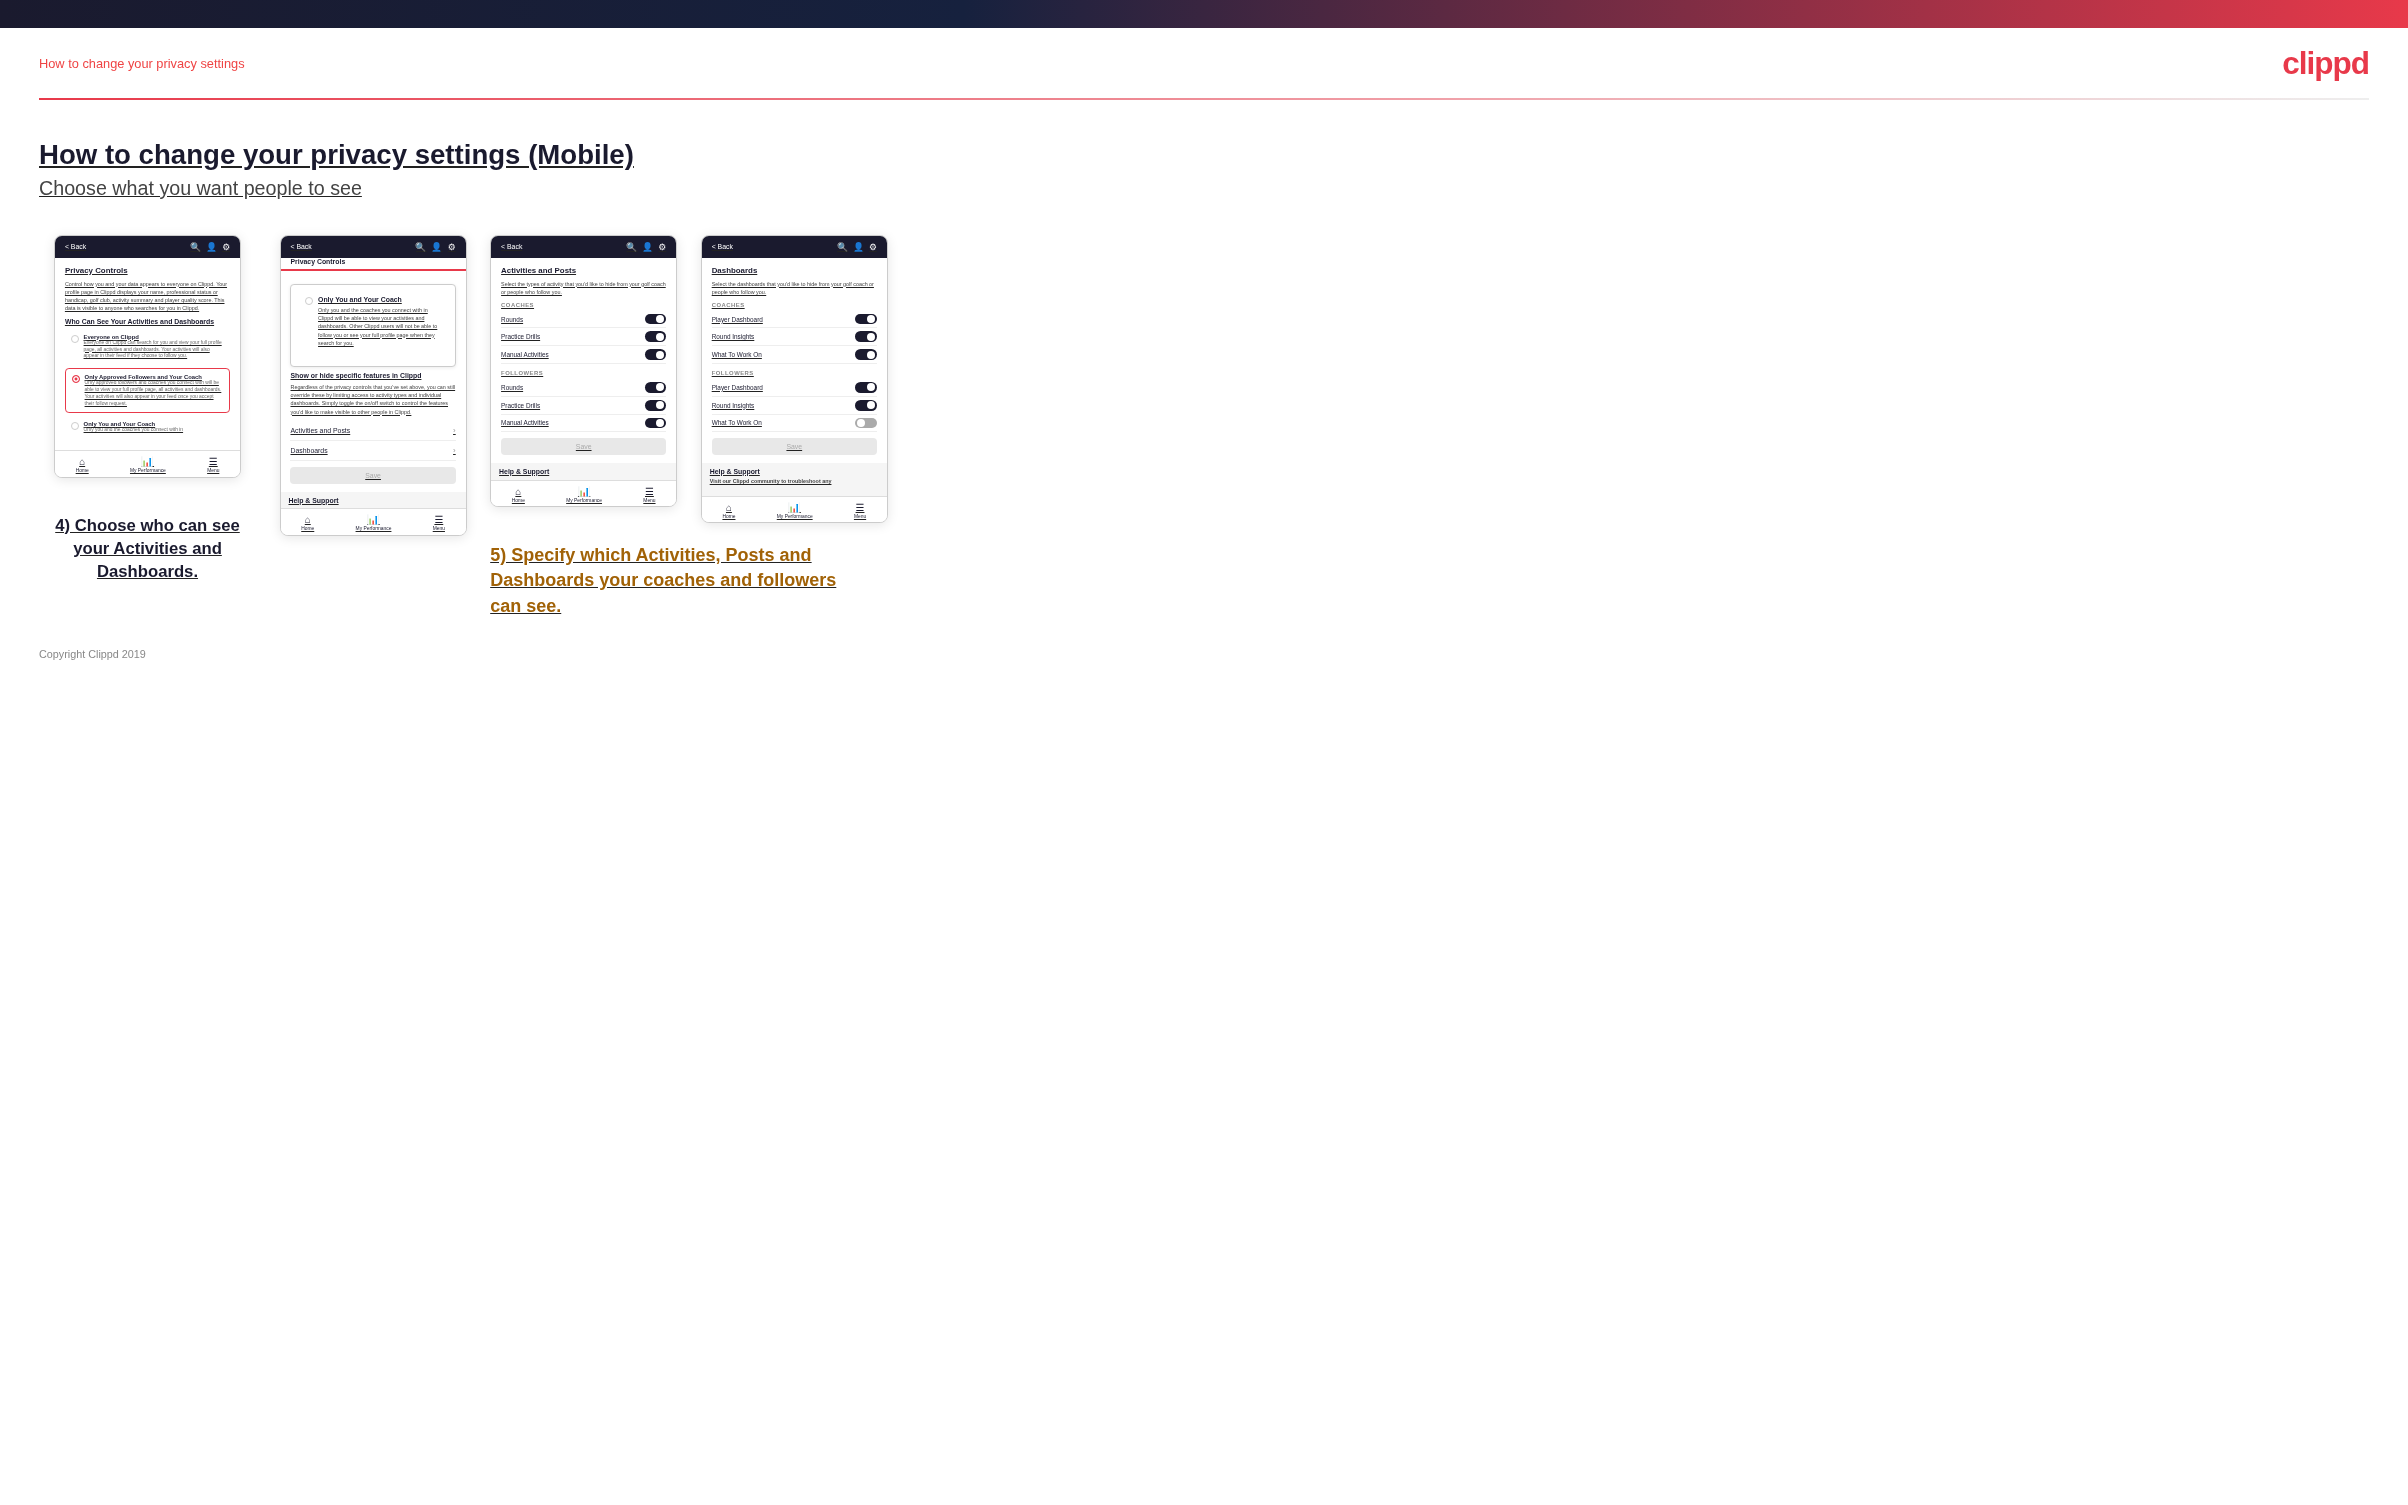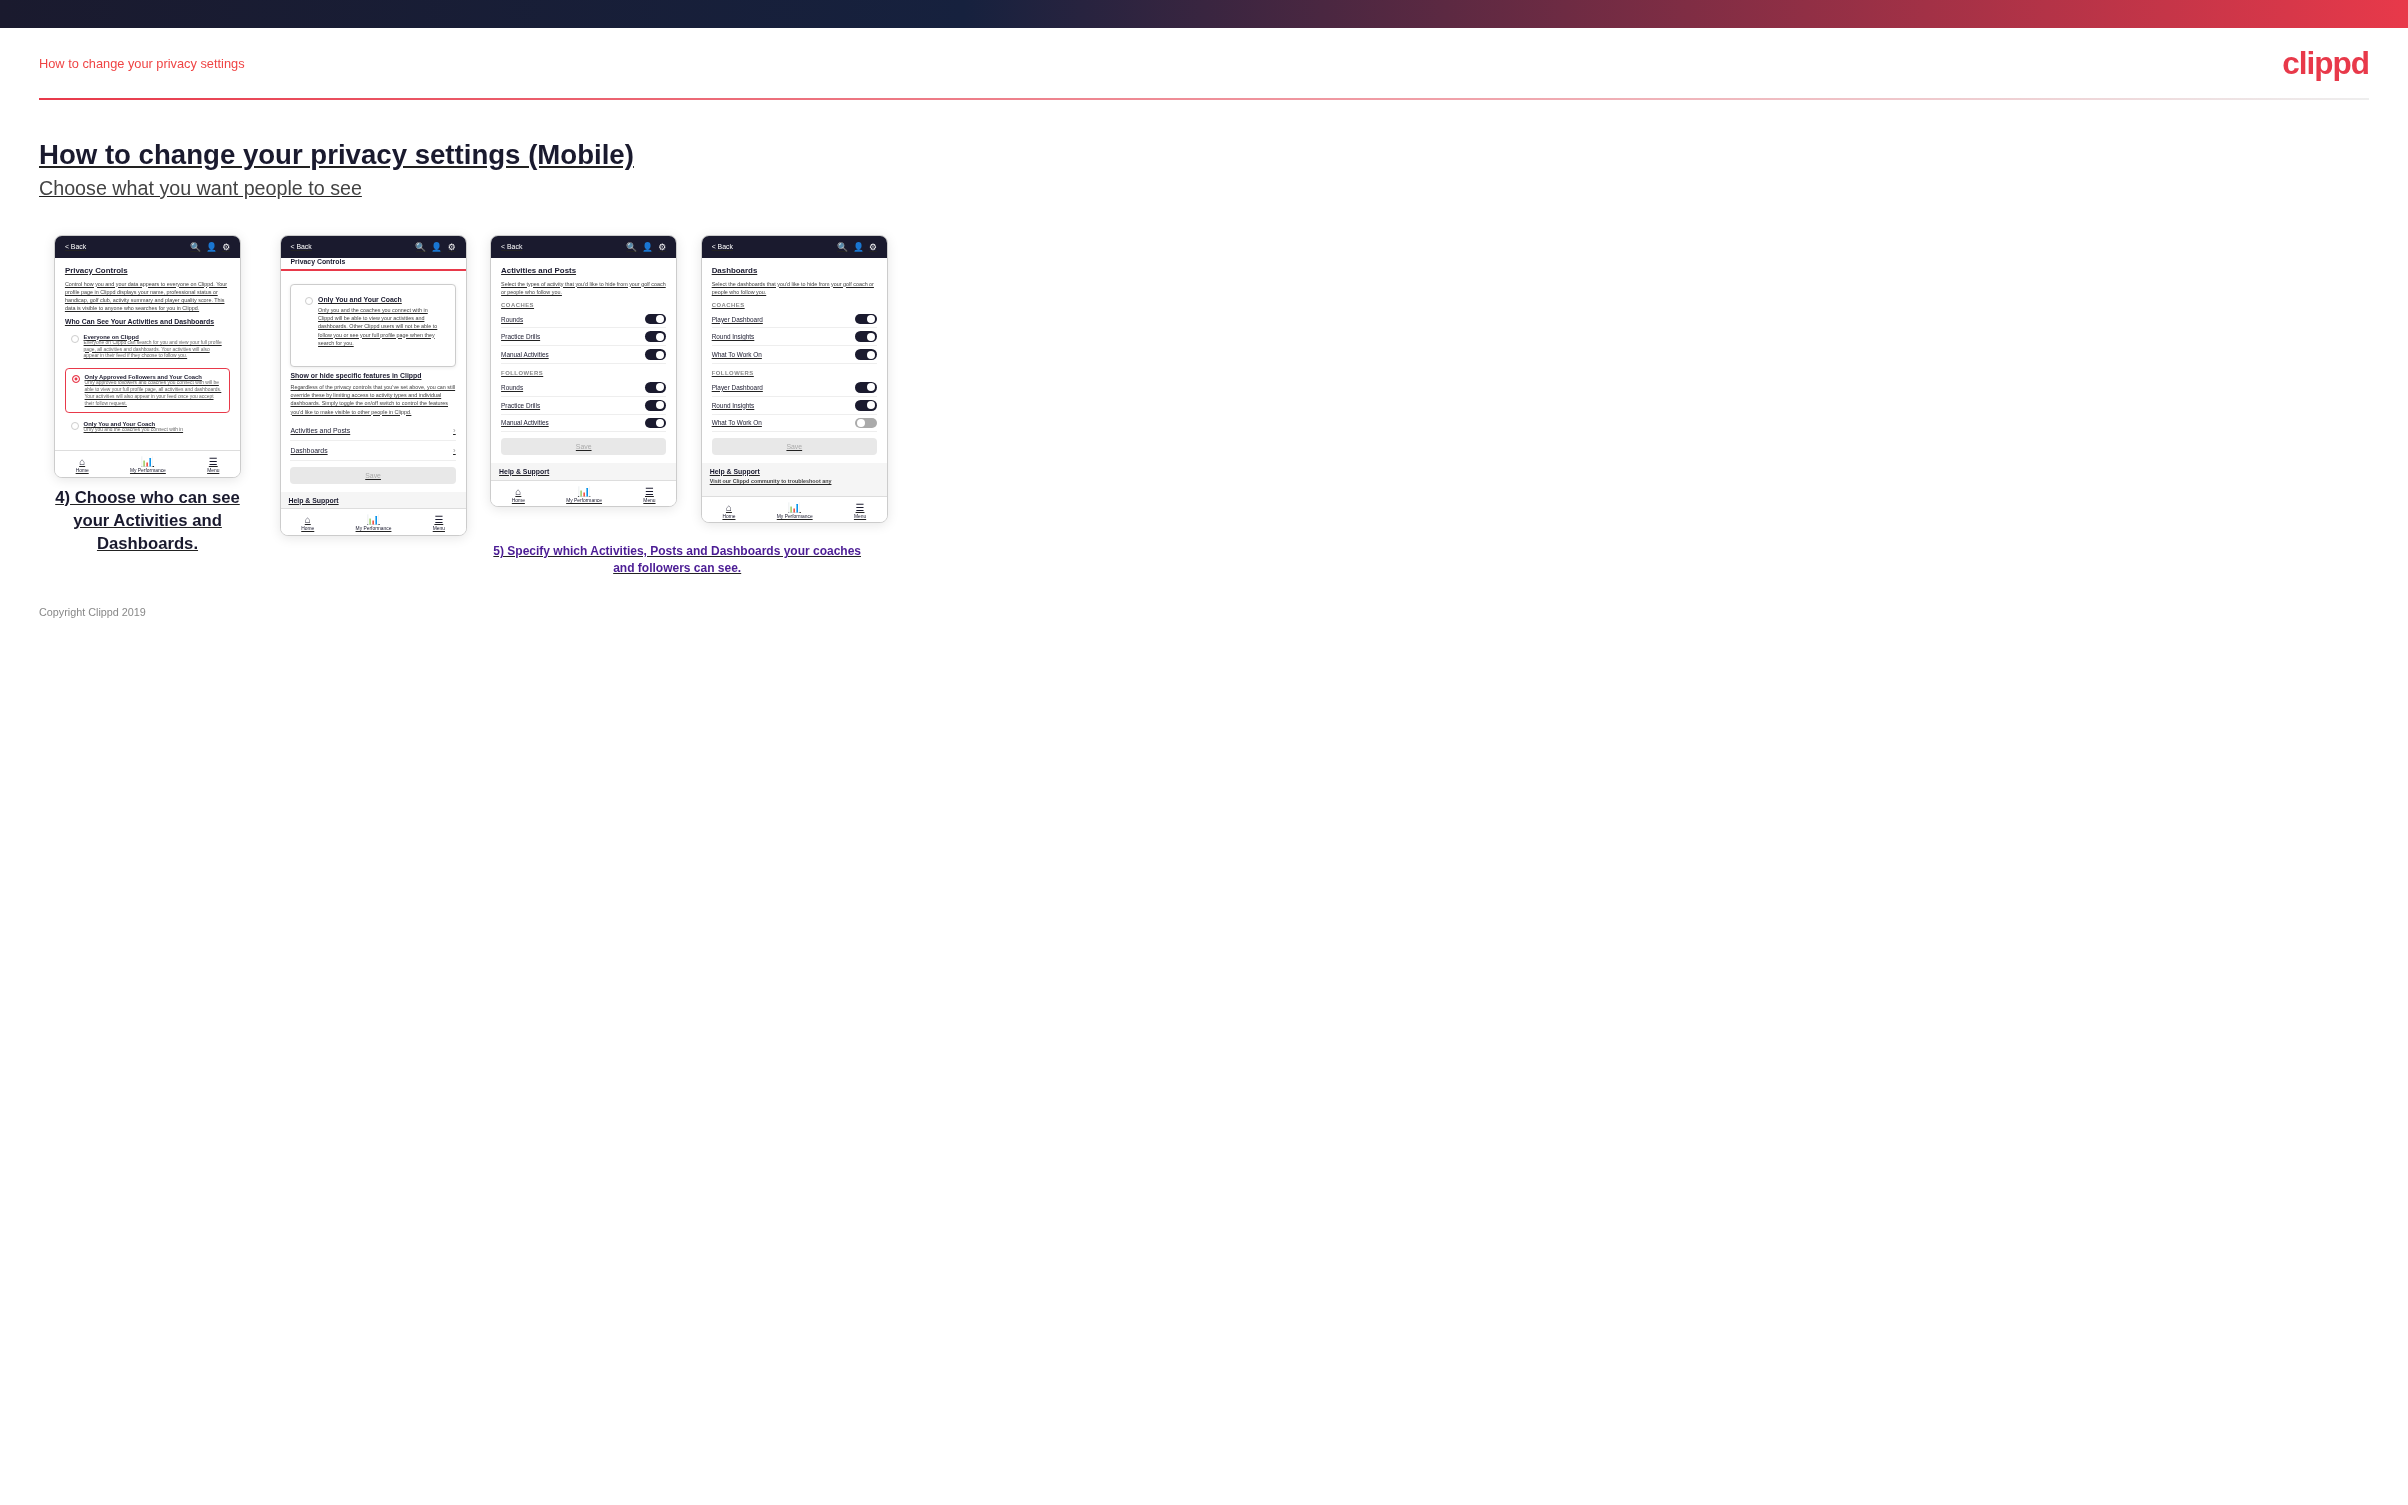--- a/index.html
+++ b/index.html
@@ -285,21 +285,21 @@
       font-size: 6.9px;
       color: #1a1a2e;
     }
     .chevron-icon {
       font-size: 7.9px;
       color: #999;
     }
 
     
     .caption {
-      margin-top: 8px;
+      margin-top: 36px;
       font-size: 16.7px;
       font-weight: 600;
       color: #1a1a2e;
       text-align: center;
       max-width: 217px;
       line-height: 1.4;
     }
 
     
     .help-support {
@@ -313,24 +313,24 @@
     
     .footer {
       padding: 29.6px 39px 19.7px 39px;
       font-size: 10.8px;
       color: #888;
     }
 
     
     .step5-caption {
       margin-top: 19.7px;
-      font-size: 12px;
+      font-size: 18px;
       font-weight: 600;
-      color: #4c1d95;
-      text-align: center;
+      color: #a16207;
+      text-align: left;
       max-width: 374px;
       line-height: 1.4;
     }
 
     .group-wrapper {
       display: flex;
       flex-direction: column;
       align-items: center;
     }
   </style>

